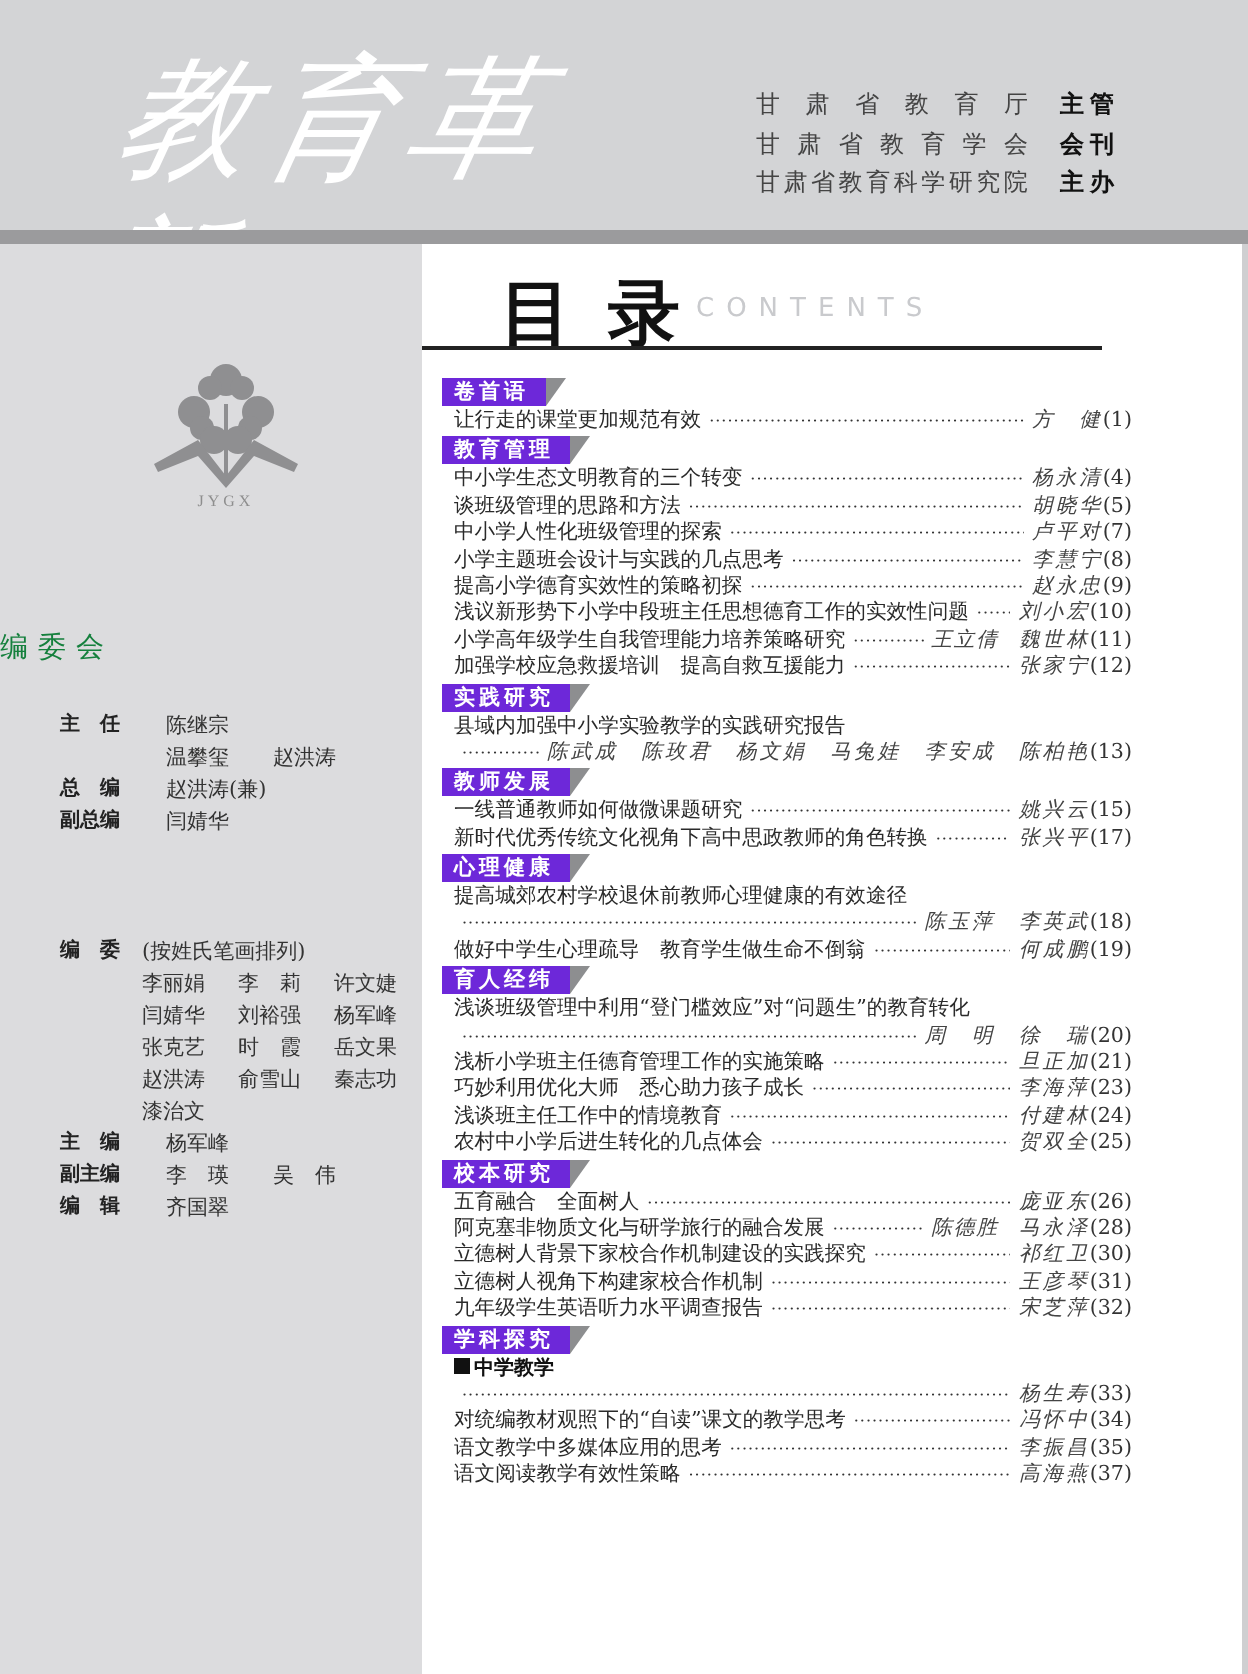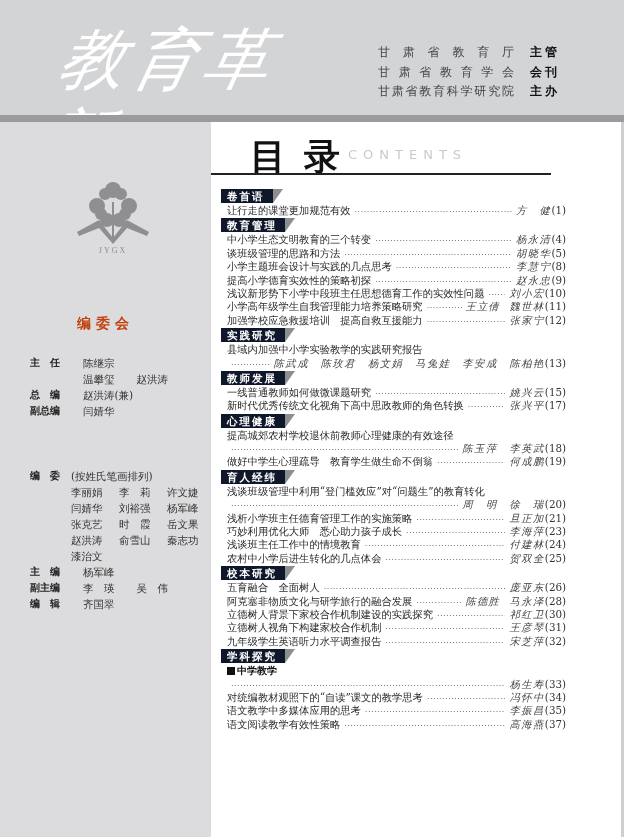--- a/index.html
+++ b/index.html
@@ -13,36 +13,36 @@
   .masthead-text { position: absolute; left: 12px; top: 12px; font-family: "DejaVu Serif", serif; font-size: 66px; font-style: italic; color: #ffffff; letter-spacing: 6px; line-height: 80px; transform: skewX(-12deg); }
 
   .publishers { position: absolute; left: 378px; top: 43px; font-family: "DejaVu Sans", sans-serif; font-size: 12px; color: #333; }
   .pub-row { display: flex; height: 19.5px; align-items: center; }
   .pub-org { width: 136px; display: flex; justify-content: space-between; color: #444; }
   .pub-role { margin-left: 16px; font-weight: bold; color: #111; letter-spacing: 3px; }
 
   .sidebar { position: absolute; left: 0; top: 122px; width: 211px; height: 715px; background: #dcdcde; }
   .logo { position: absolute; left: 75px; top: 58px; width: 76px; height: 80px; }
   .logo-text { position: absolute; left: 0; top: 66px; width: 76px; text-align: center; font-size: 8px; color: #8e8e8e; letter-spacing: 2px; font-family: "Liberation Serif", serif; }
-  .board-title { position: absolute; left: 0; top: 193px; width: 211px; text-align: center; font-size: 14px; font-weight: bold; letter-spacing: 5px; color: #c2410c; }
+  .board-title { position: absolute; left: 0; top: 193px; width: 211px; text-align: left; font-size: 14px; font-weight: normal; letter-spacing: 5px; color: #15803d; }
 
   .board { position: absolute; left: 30px; font-size: 10.5px; line-height: 16px; color: #333; }
   .board-row { display: flex; height: 16px; }
   .board-label { width: 41px; font-weight: bold; color: #222; font-family: Liberation Serif, serif; font-size: 10px; }
   .board-values { display: flex; }
   .board-values span { margin-right: 10px; padding-left: 12px; }
   .grid3 { display: grid; grid-template-columns: 46px 46px 46px; column-gap: 2px; margin-left: 41px; }
 
   .toc-title { position: absolute; left: 250px; top: 133px; font-size: 36px; font-weight: bold; letter-spacing: 18px; color: #111; }
   .toc-sub { position: absolute; left: 348px; top: 147px; font-family: "DejaVu Sans", sans-serif; font-size: 13px; letter-spacing: 6px; color: #c9cacd; }
   .toc-rule { position: absolute; left: 211px; top: 173px; width: 340px; height: 1.5px; background: #222; }
   .right-edge { position: absolute; left: 621px; top: 122px; width: 3px; height: 715px; background: #cfcfd1; }
 
   .toc { position: absolute; left: 221px; top: 188px; width: 345px; font-size: 10.3px; }
-  .sec-tag { position: relative; display: inline-block; height: 14px; line-height: 14px; padding: 0 8px 0 6px; background: #0f172a; color: #ffffff; font-family: "DejaVu Sans", sans-serif; font-weight: bold; font-size: 10.5px; letter-spacing: 2px; margin-top: 1px; margin-bottom: 1px; }
+  .sec-tag { position: relative; display: inline-block; height: 14px; line-height: 14px; padding: 0 8px 0 6px; background: #6d28d9; color: #ffffff; font-family: "DejaVu Sans", sans-serif; font-weight: bold; font-size: 10.5px; letter-spacing: 2px; margin-top: 1px; margin-bottom: 1px; }
   .sec-tag::after { content: ""; position: absolute; right: -10px; top: 0; border-left: 10px solid #8d8e90; border-bottom: 14px solid transparent; }
   .entry { display: flex; align-items: baseline; height: 13.4px; line-height: 13.4px; padding-left: 6px; color: #2a2a2a; white-space: nowrap; }
   .entry .t { flex: 0 0 auto; }
   .entry .dots { flex: 1 1 auto; overflow: hidden; margin: 0 4px; color: #333; letter-spacing: 0.5px; font-size: 8px; }
   .entry .dots::before { content: "································································································································"; }
   .entry .a { flex: 0 0 auto; font-style: italic; color: #444; letter-spacing: 1.5px; }
   .entry .p { flex: 0 0 auto; color: #333; }
   .entry .a2 { flex: 0 0 auto; font-style: italic; color: #444; letter-spacing: 1px; margin-right: 10px; }
   .subhead { padding-left: 6px; height: 13.4px; line-height: 13.4px; font-family: "DejaVu Sans", sans-serif; font-weight: bold; font-size: 10px; color: #111; }
   .subhead .sq { display: inline-block; width: 8px; height: 8px; background: #111; margin-right: 2px; vertical-align: -0.5px; }
@@ -208,20 +208,26 @@
       <span class="a">杨永清</span>
       <span class="p">(4)</span>
     </div>
     <div class="entry">
       <span class="t">谈班级管理的思路和方法</span>
       <span class="dots"></span>
       <span class="a">胡晓华</span>
       <span class="p">(5)</span>
     </div>
     <div class="entry">
+      <span class="t">中小学人性化班级管理的探索</span>
+      <span class="dots"></span>
+      <span class="a">卢平对</span>
+      <span class="p">(7)</span>
+    </div>
+    <div class="entry">
       <span class="t">小学主题班会设计与实践的几点思考</span>
       <span class="dots"></span>
       <span class="a">李慧宁</span>
       <span class="p">(8)</span>
     </div>
     <div class="entry">
       <span class="t">提高小学德育实效性的策略初探</span>
       <span class="dots"></span>
       <span class="a">赵永忠</span>
       <span class="p">(9)</span>

